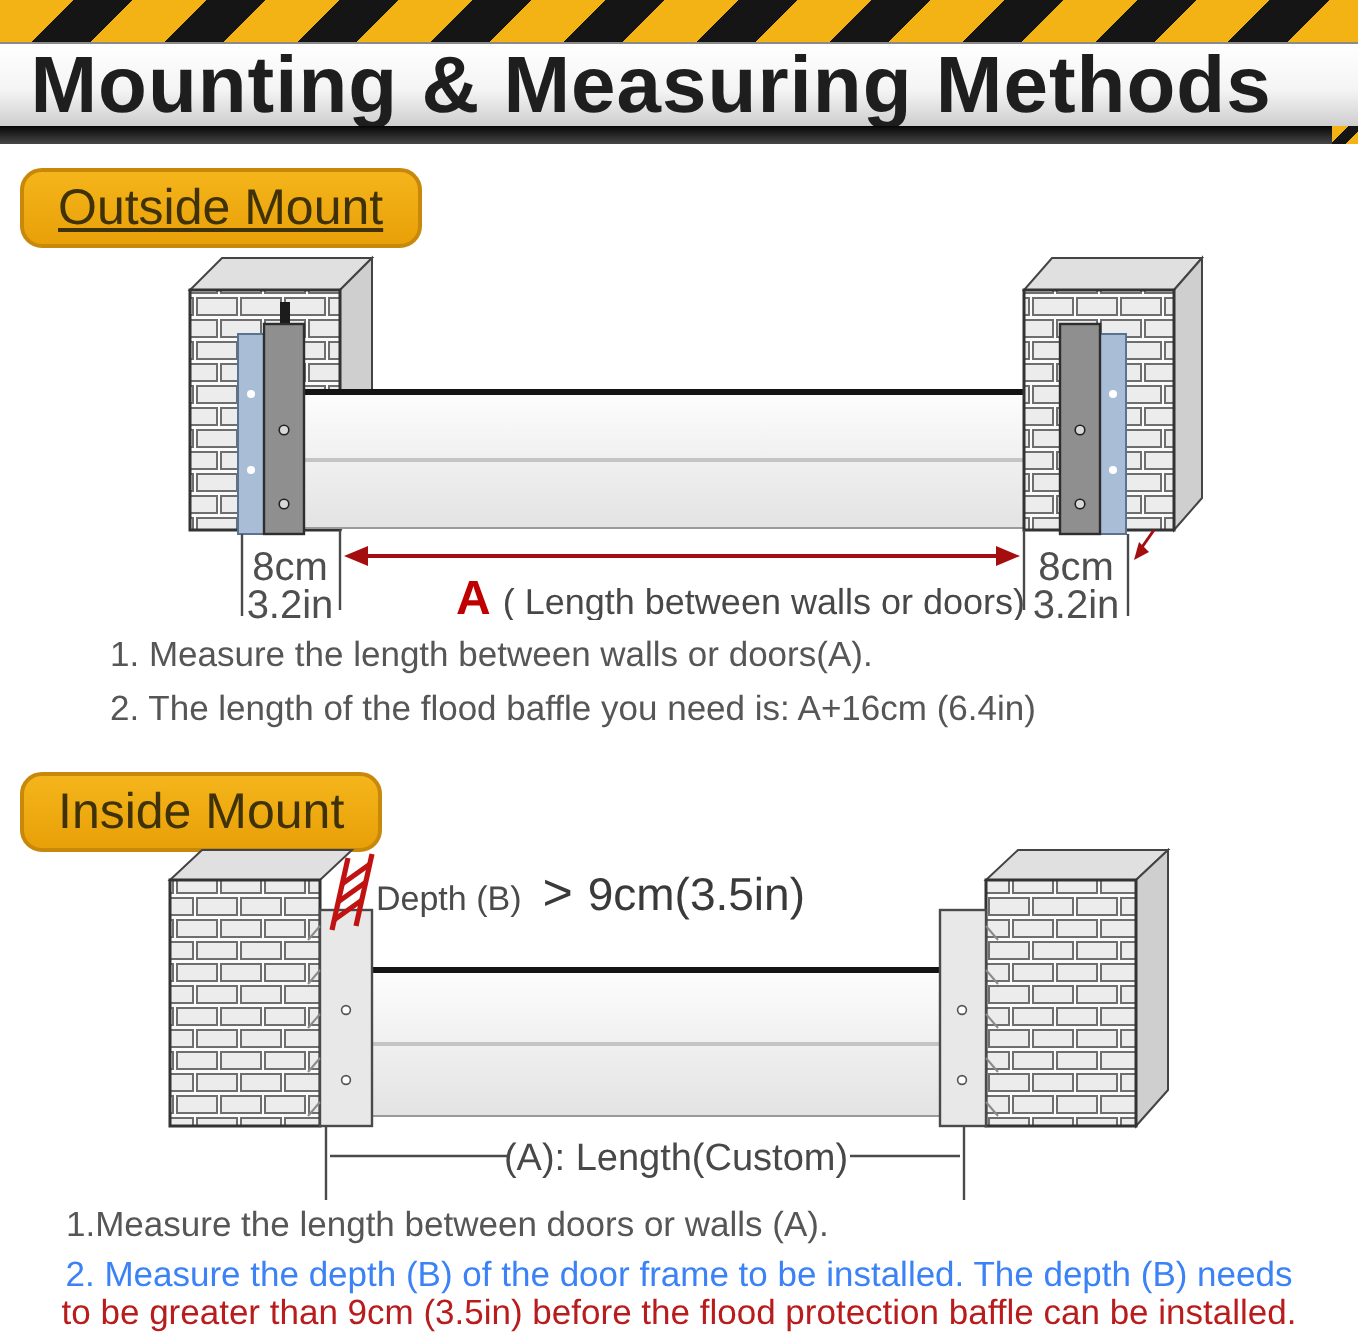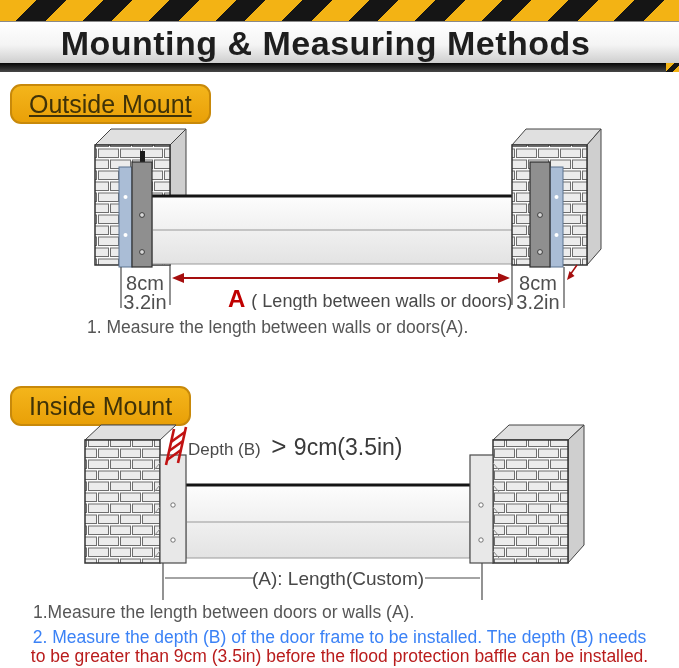--- a/index.html
+++ b/index.html
@@ -14,21 +14,21 @@
       var(--hazard-yellow,#f3b314) 0 26px,
       var(--hazard-black,#151515) 26px 47px);
   }
   .banner{
     position:absolute;left:0;top:21px;width:679px;height:42px;
     background:linear-gradient(#ffffff,#f4f4f4 55%,#cccccc);
     border-top:1px solid #8a8a8a;
     display:flex;align-items:center;justify-content:center;
   }
   .banner h1{
-    margin:0;padding-right:28px;font-size:34px;font-weight:bold;color:#1e1e1e;
+    margin:0;padding-right:28px;font-size:40px;font-weight:bold;color:#1e1e1e;
     letter-spacing:.5px;white-space:nowrap;
   }
   .darkbar{
     position:absolute;left:0;top:63px;width:666px;height:9px;
     background:linear-gradient(#060606,#474747);
   }
   .stripe-end{
     position:absolute;left:666px;top:63px;width:13px;height:9px;
     background:repeating-linear-gradient(135deg,
       var(--hazard-yellow,#f3b314) 0 6px,
@@ -43,21 +43,21 @@
   }
   .badge-outside{top:84px;text-decoration:underline;}
   .badge-inside{top:386px;}
   
   .diagram{position:absolute;left:0;}
   .diagram-outside{top:115px;}
   .diagram-inside{top:415px;}
   svg text{font-family:"Liberation Sans","DejaVu Sans",sans-serif;}
   
   .step{position:absolute;margin:0;color:#565656;font-size:17.5px;white-space:nowrap;}
-  .step-o1{top:317px;left:55px;margin-left:32px;}
+  .step-o1{top:317px;left:55px;}
   .step-o2{top:344px;left:55px;}
   .step-i1{top:602px;left:33px;}
   .step-i2a{top:627px;left:0;width:679px;text-align:center;color:#3b82f6;}
   .step-i2b{top:646px;left:0;width:679px;text-align:center;color:#b91c1c;}
 </style>
 </head>
 <body>
 
 <div class="page">
 
@@ -146,20 +146,21 @@
     <text x="538" y="175" font-size="20" fill="#4f4f4f" text-anchor="middle">8cm</text>
     <text x="538" y="194" font-size="20" fill="#4f4f4f" text-anchor="middle">3.2in</text>
 
     <text x="228" y="192" font-size="18" fill="#484848">
       <tspan font-size="24" font-weight="bold" fill="#c00000">A</tspan>
       <tspan dx="1">( Length between walls or doors)</tspan>
     </text>
   </svg>
 
   <p class="step step-o1">1. Measure the length between walls or doors(A).</p>
+  <p class="step step-o2">2. The length of the flood baffle you need is: A+16cm (6.4in)</p>
 
   <div class="badge badge-inside">Inside Mount</div>
 
   <svg class="diagram diagram-inside" width="679" height="190" viewBox="0 0 679 190">
     <defs>
       <pattern id="bricks2" patternUnits="userSpaceOnUse" width="44" height="22">
         <rect width="44" height="22" fill="#fbfbfb"></rect>
         <g fill="#ececec" stroke="#6e6e6e" stroke-width="1">
           <rect x="0.5" y="1" width="20" height="8.5"></rect>
           <rect x="22.5" y="1" width="20" height="8.5"></rect>

